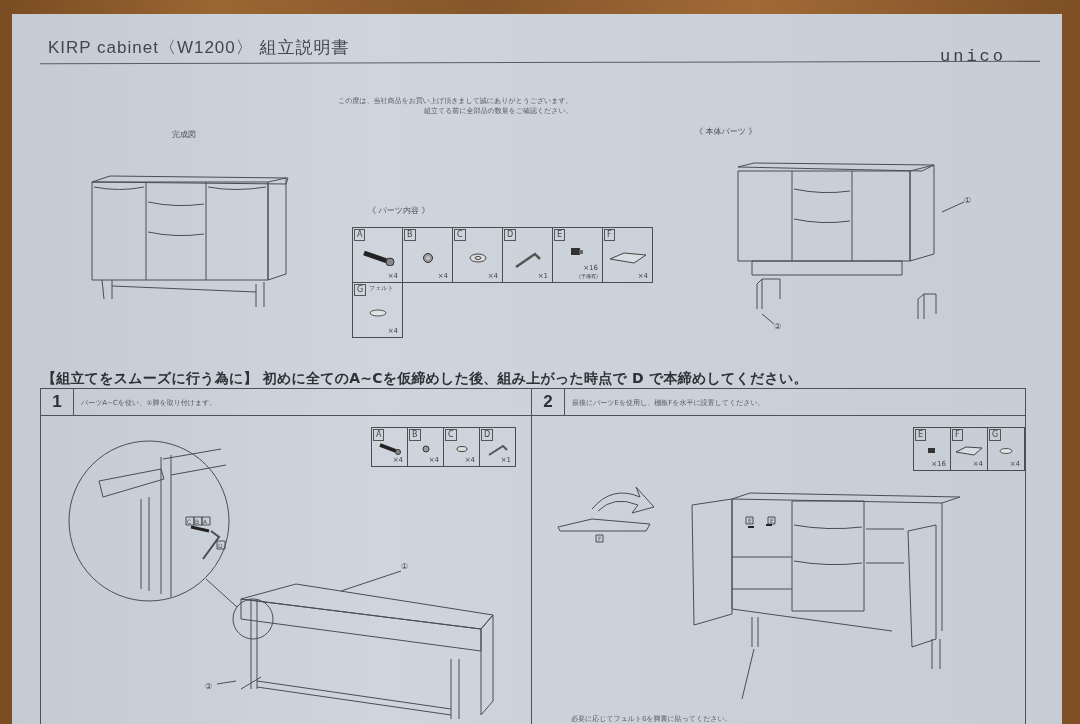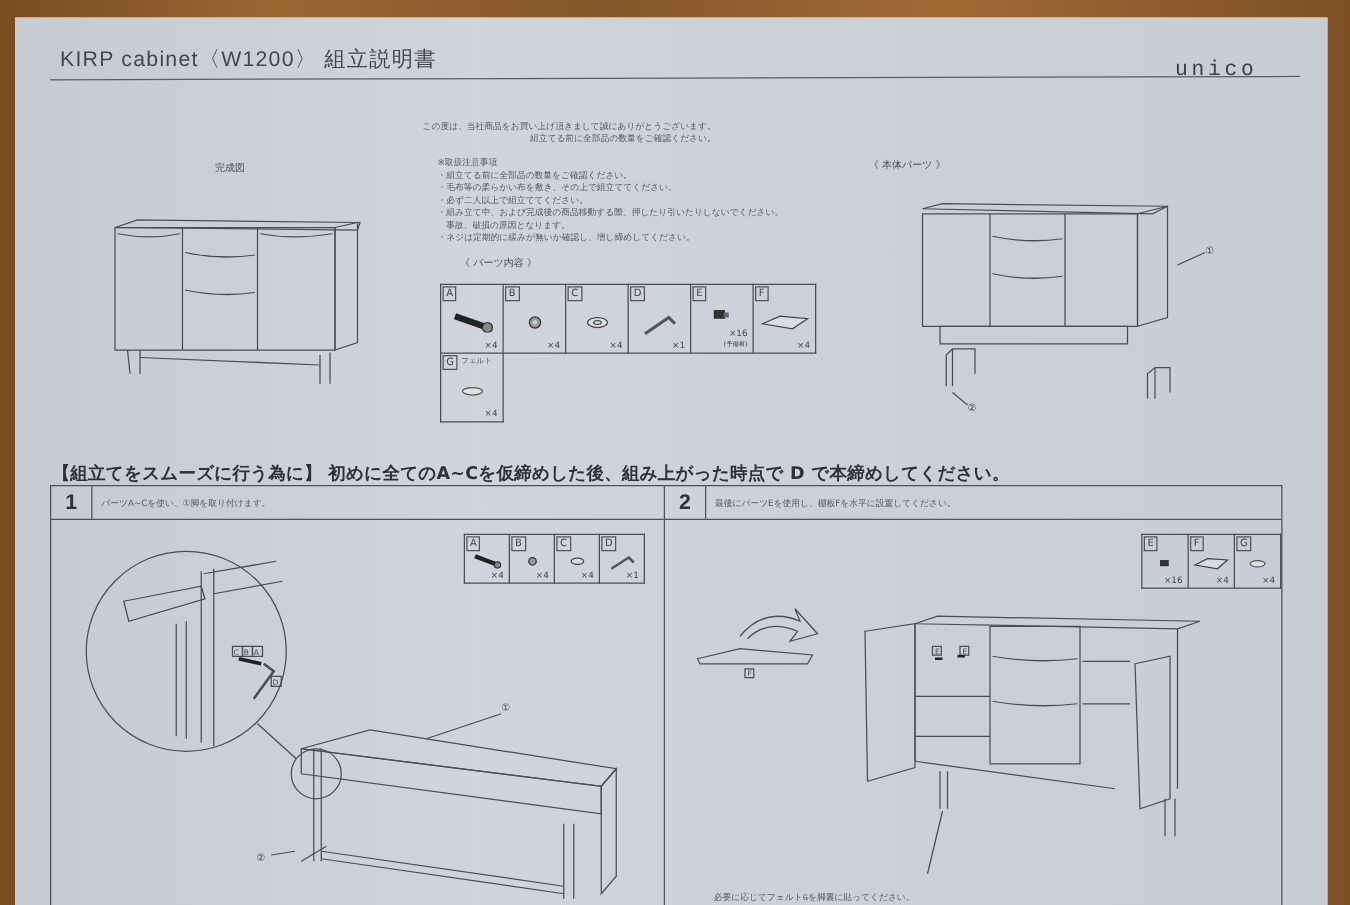--- a/index.html
+++ b/index.html
@@ -59,29 +59,20 @@
       <line x1="22" y1="106" x2="22" y2="125"></line>
     <line x1="166" y1="110" x2="166" y2="133"></line>
       <line x1="174" y1="108" x2="174" y2="133"></line>
     <line x1="22" y1="112" x2="166" y2="118"></line>
   </svg>
 
   <div class="abs notes">
     <div class="tiny">この度は、当社商品をお買い上げ頂きまして誠にありがとうございます。</div>
     <div class="tiny">組立てる前に全部品の数量をご確認ください。</div>
   </div>
-  <div class="abs precaution">
-    <div class="tiny">※取扱注意事項</div>
-    <div class="tiny">・組立てる前に全部品の数量をご確認ください。</div>
-    <div class="tiny">・毛布等の柔らかい布を敷き、その上で組立ててください。</div>
-    <div class="tiny">・必ず二人以上で組立ててください。</div>
-    <div class="tiny">・組み立て中、および完成後の商品移動する際、押したり引いたりしないでください。</div>
-    <div class="tiny">　事故、破損の原因となります。</div>
-    <div class="tiny">・ネジは定期的に緩みが無いか確認し、増し締めしてください。</div>
-  </div>
 
   <div class="abs label" style="left:340px;top:191px;margin-left:16px;">《 パーツ内容 》</div>
   <table class="abs parts" style="left:340px;top:213px;">
     <tbody>
         <tr>
       <td>
         <span class="ptag">A</span>
         <svg class="picon" width="34" height="16">
               <line x1="3" y1="3" x2="26" y2="11" stroke="#222" stroke-width="5"></line>
               <circle cx="29" cy="12" r="4" fill="#888" stroke="#333"></circle>

